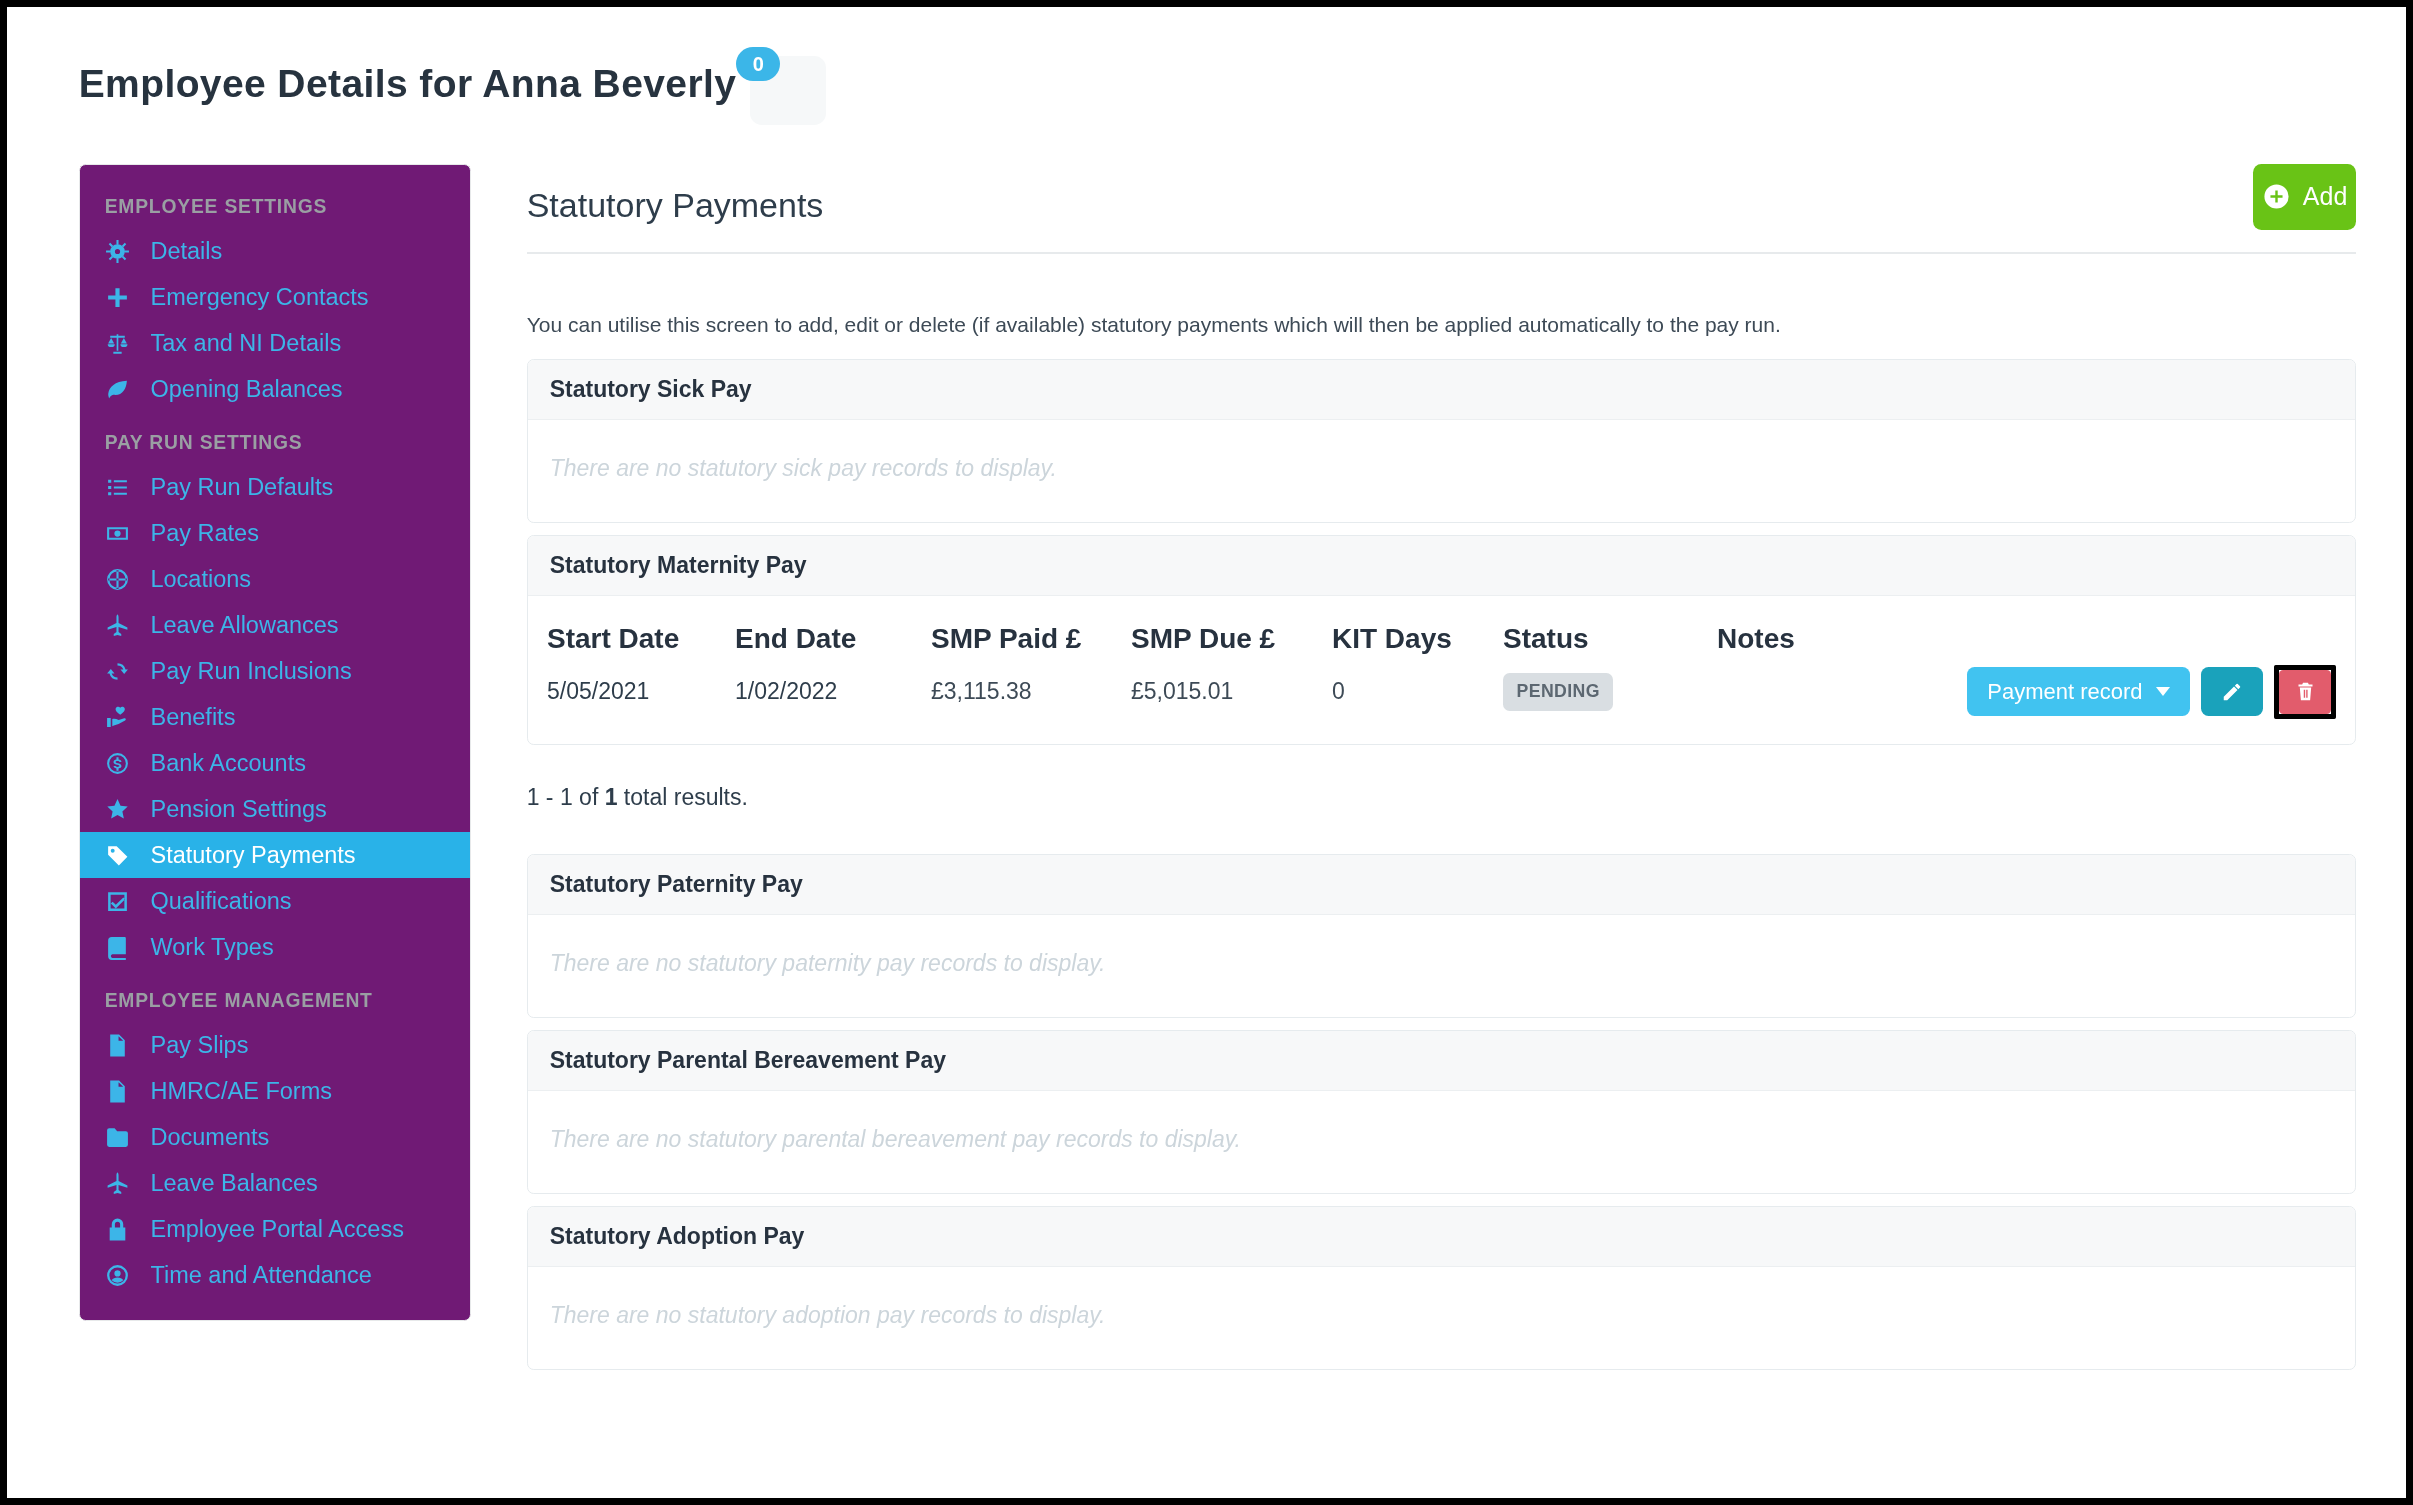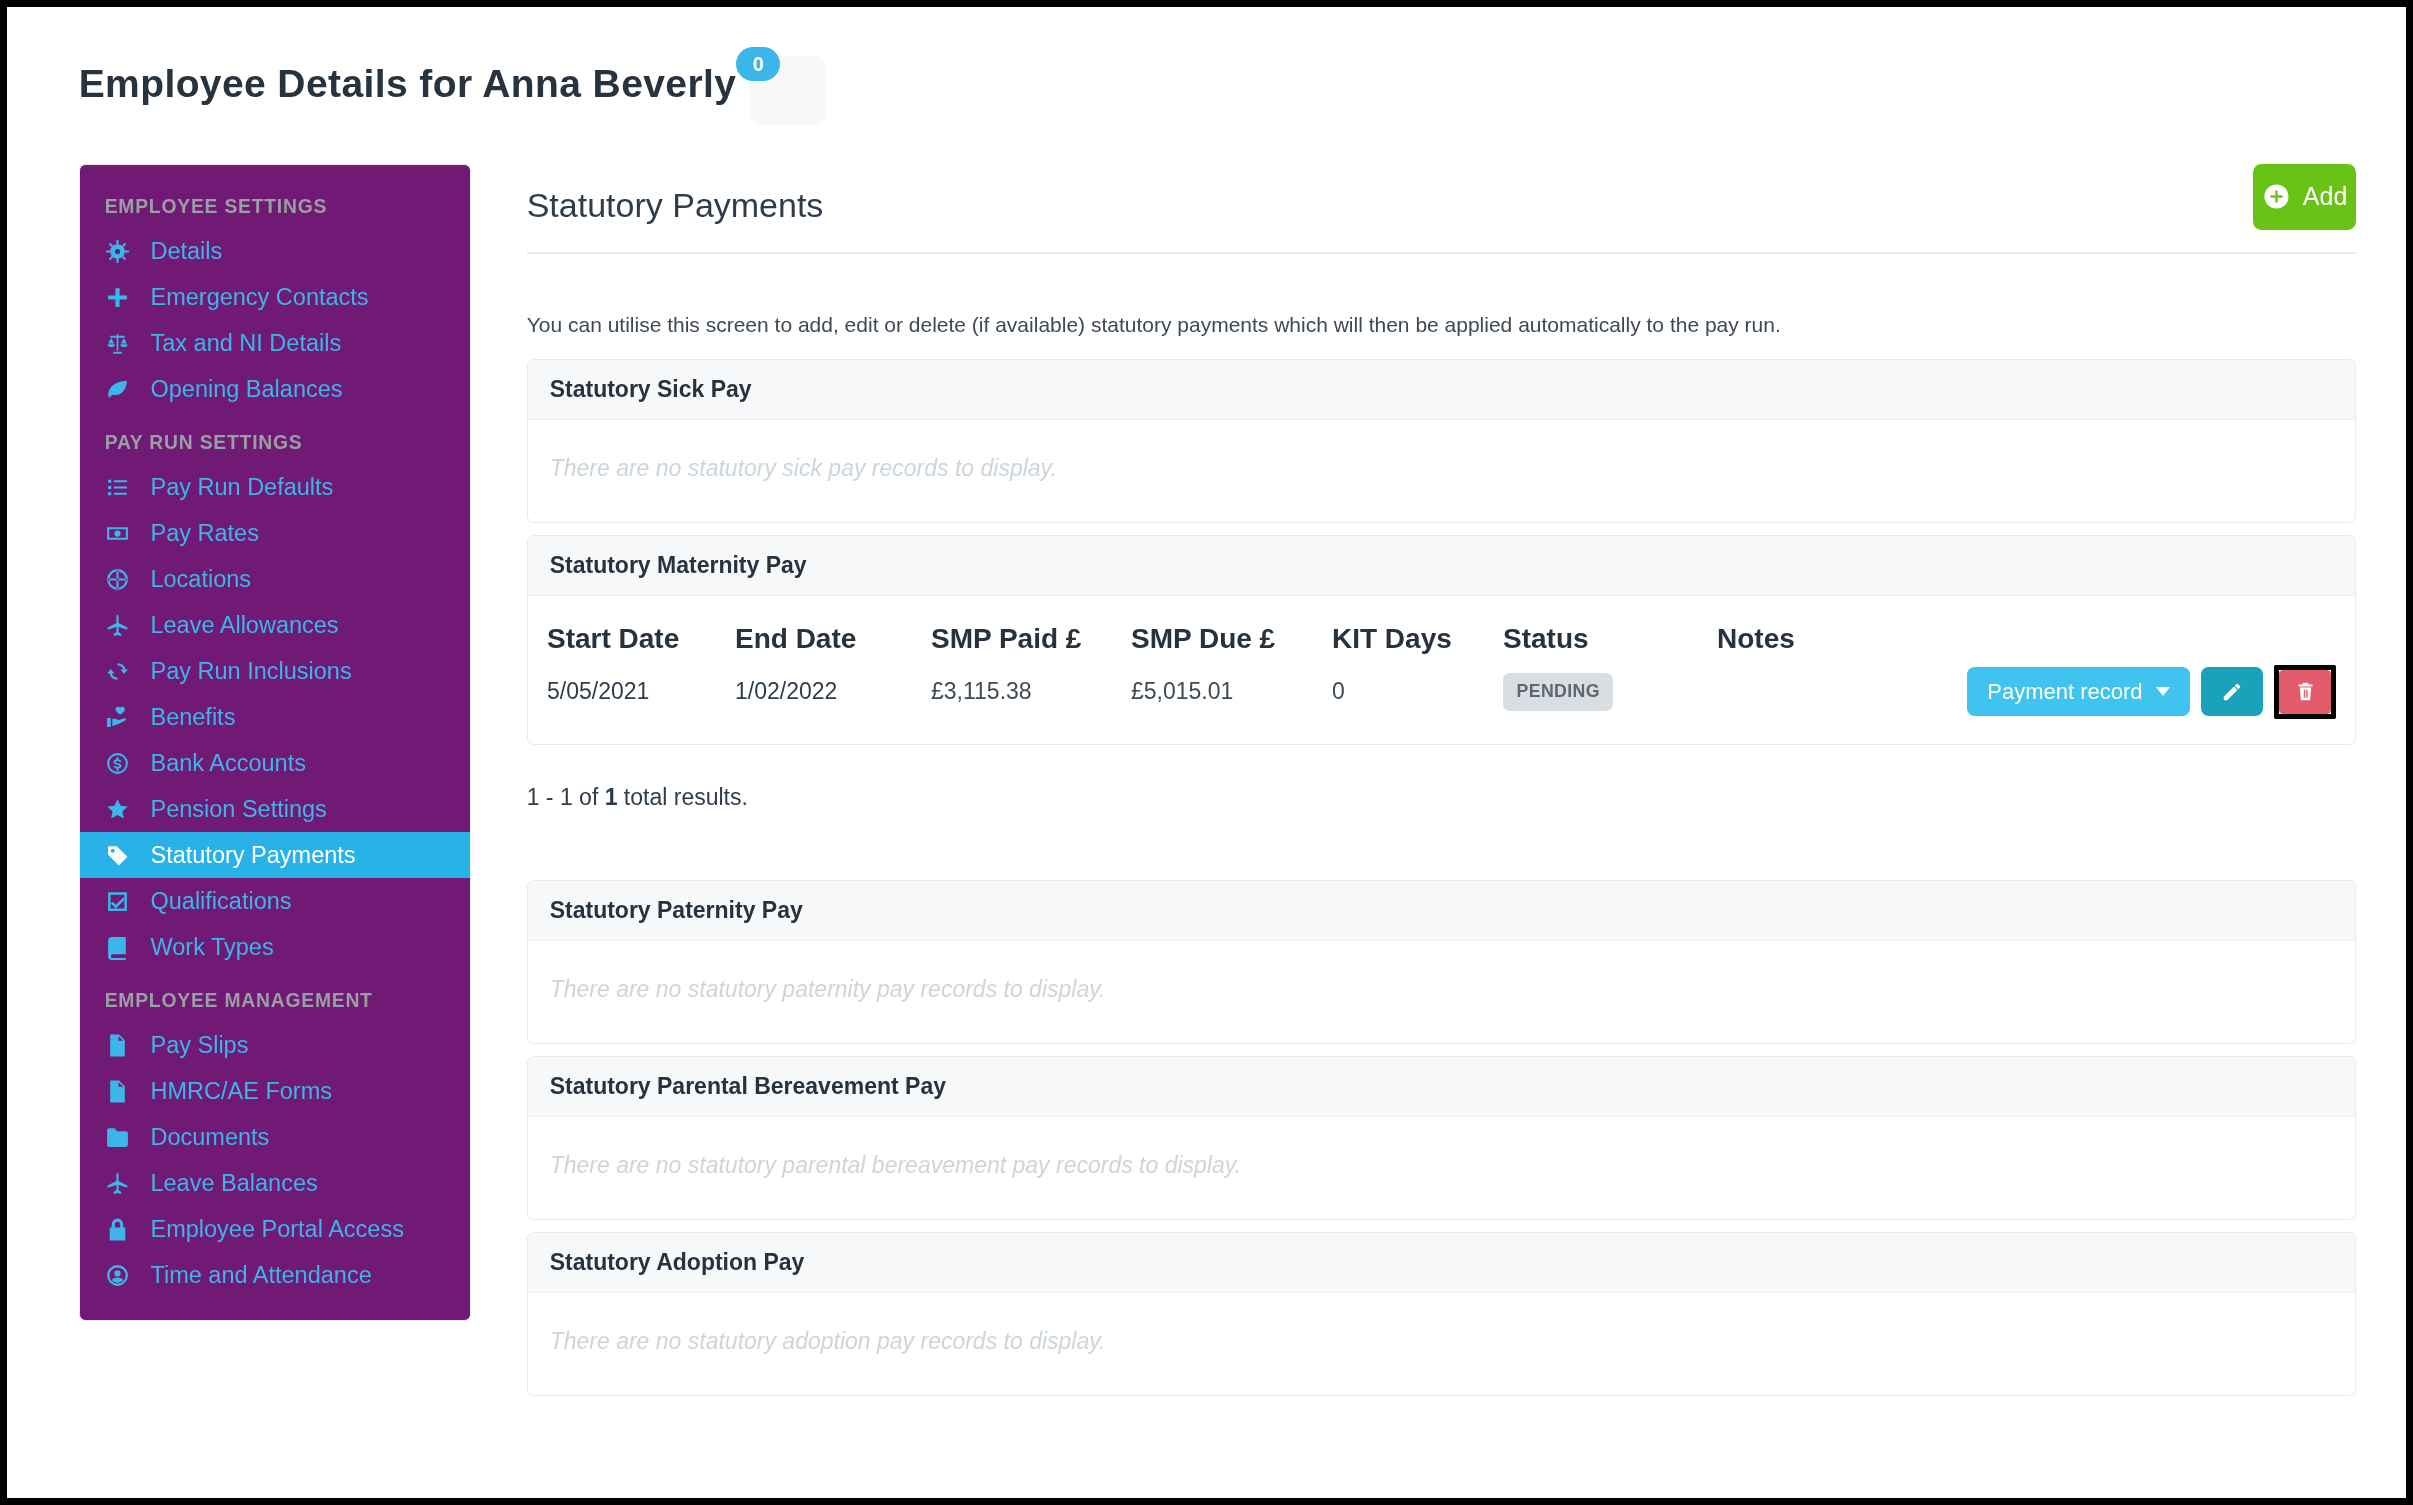--- a/index.html
+++ b/index.html
@@ -35,21 +35,21 @@
   .intro{font-size:21px;color:#3d4a56;margin:59px 0 0 0;}
 
   
   .panel{border:1.7px solid #e6ebee;border-radius:6.7px;background:#fff;overflow:hidden;}
   .panel + .panel{margin-top:12px;}
   .panel-head{background:#f7f8f9;border-bottom:1.7px solid #eceff1;padding:0 22px;height:59px;display:flex;align-items:center;
     font-size:23px;font-weight:700;color:#27323f;}
   .panel-empty{padding:35px 22px 40px 22px;font-size:23px;font-style:italic;color:#ccd5db;}
   .mt-sick{margin-top:22px;}
   .mt-maternity{margin-top:94px;}
-  .mt-paternity{margin-top:69px;}
+  .mt-paternity{margin-top:43px;}
   .mt-bereave{margin-top:94px;}
   .mt-adopt{margin-top:94px;}
 
   
   .tgrid{display:grid;grid-template-columns:188px 196px 200px 201px 171px 214px 219px 1fr;align-items:center;padding:0 19.3px;}
   .thead{padding-top:27px;padding-bottom:5px;font-size:28px;font-weight:700;color:#27323f;}
   .trow{padding-top:5px;padding-bottom:25px;font-size:23px;color:#3d4a56;}
   .cell-date{color:#2e3d4b;}
   .badge{display:inline-block;background:#d9dee2;color:#5c6771;font-size:17.7px;font-weight:700;letter-spacing:0.4px;
     padding:8.4px 13.5px;border-radius:6.7px;}

